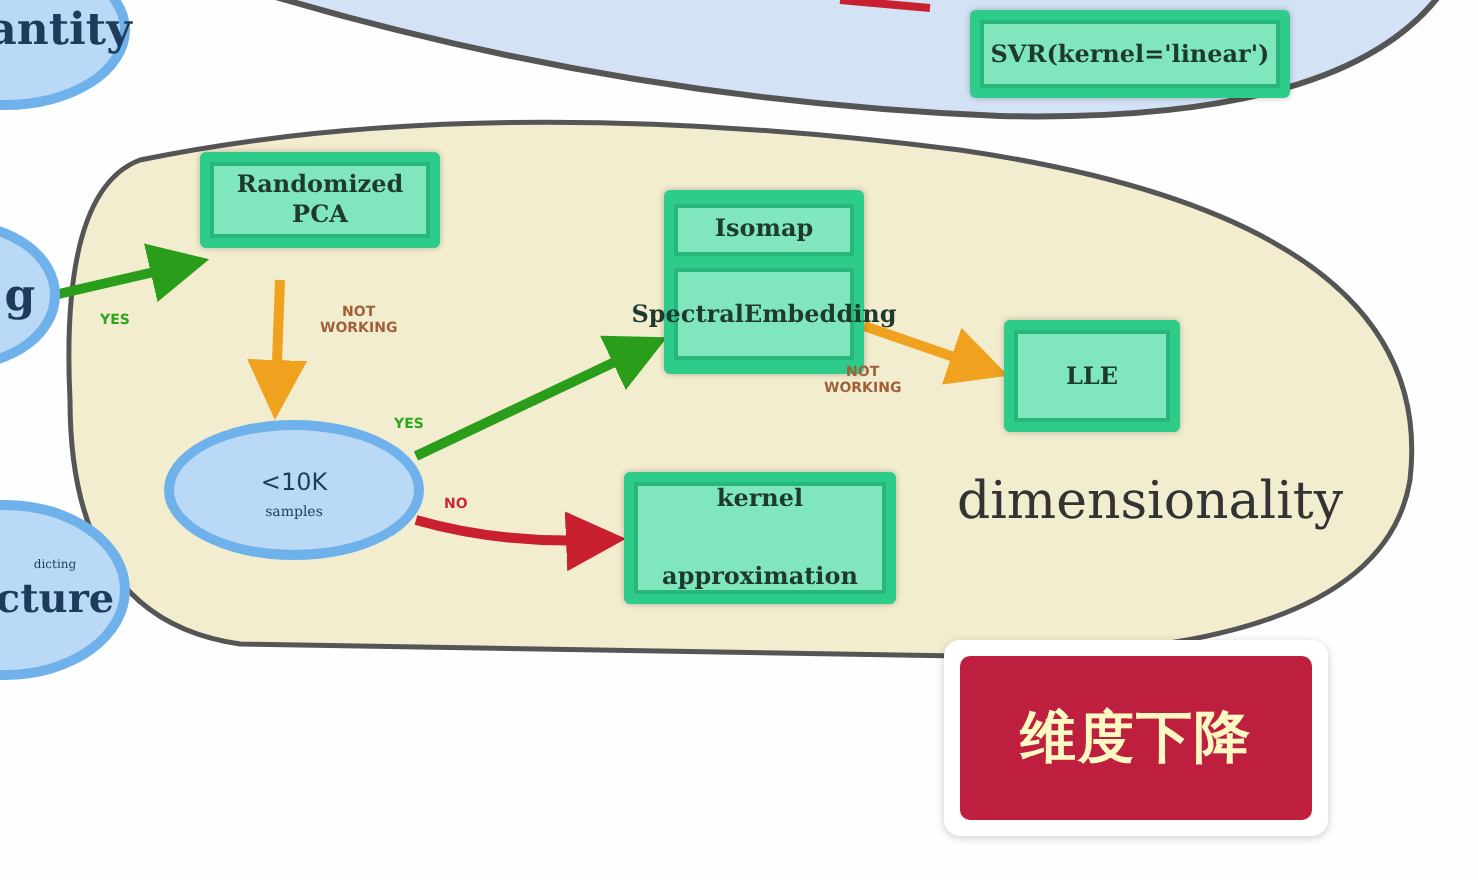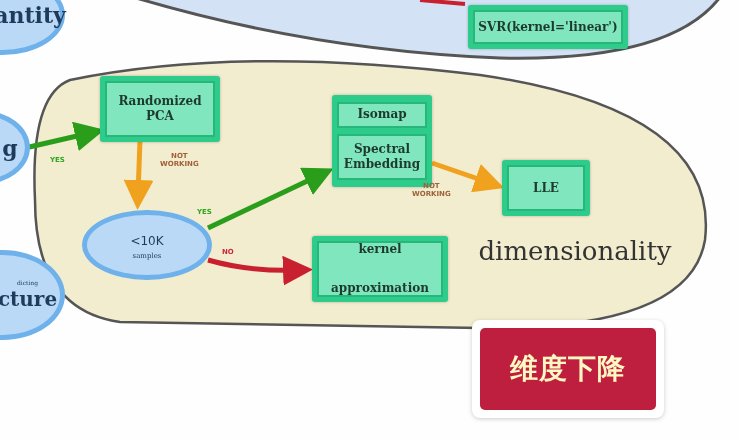--- a/index.html
+++ b/index.html
@@ -49,34 +49,34 @@
   <span>antity</span>
 </div>
 <div class="node ellipse" style="left:-70px;top:110px;width:100px;height:75px;font-size:22px;font-weight:bold;padding-left:60px;box-sizing:border-box;">
   <span>g</span>
 </div>
 <div class="node ellipse" style="left:-60px;top:250px;width:125px;height:90px;font-size:20px;font-weight:bold;padding-left:50px;box-sizing:border-box;">
   <span style="font-size:6px;font-weight:normal;line-height:8px;">dicting</span>
   <span>cture</span>
 </div>
 
-<div class="node box" style="left:468px;top:5px;width:160px;height:44px;">
+<div class="node box" style="left:485px;top:5px;width:160px;height:44px;">
   <div class="inner">SVR(kernel='linear')</div>
 </div>
 
-<div class="node box" style="left:100px;top:76px;width:120px;height:66px;">
+<div class="node box" style="left:100px;top:76px;width:120px;height:48px;">
   <div class="inner" style="flex-direction:column;">
     <span>Randomized</span>
     <span>PCA</span>
   </div>
 </div>
 
 <div class="node box" style="left:332px;top:95px;width:100px;height:92px;flex-direction:column;justify-content:space-evenly;">
   <div class="inner" style="height:22px;flex:0 0 auto;">Isomap</div>
-  <div class="inner" style="height:42px;flex:0 0 auto;flex-direction:column;">
+  <div class="inner" style="height:42px;flex:0 0 auto;flex-direction:row;">
     <span>Spectral</span>
     <span>Embedding</span>
   </div>
 </div>
 
 <div class="node box" style="left:502px;top:160px;width:88px;height:56px;">
   <div class="inner">LLE</div>
 </div>
 
 <div class="node ellipse" style="left:82px;top:210px;width:130px;height:70px;">

